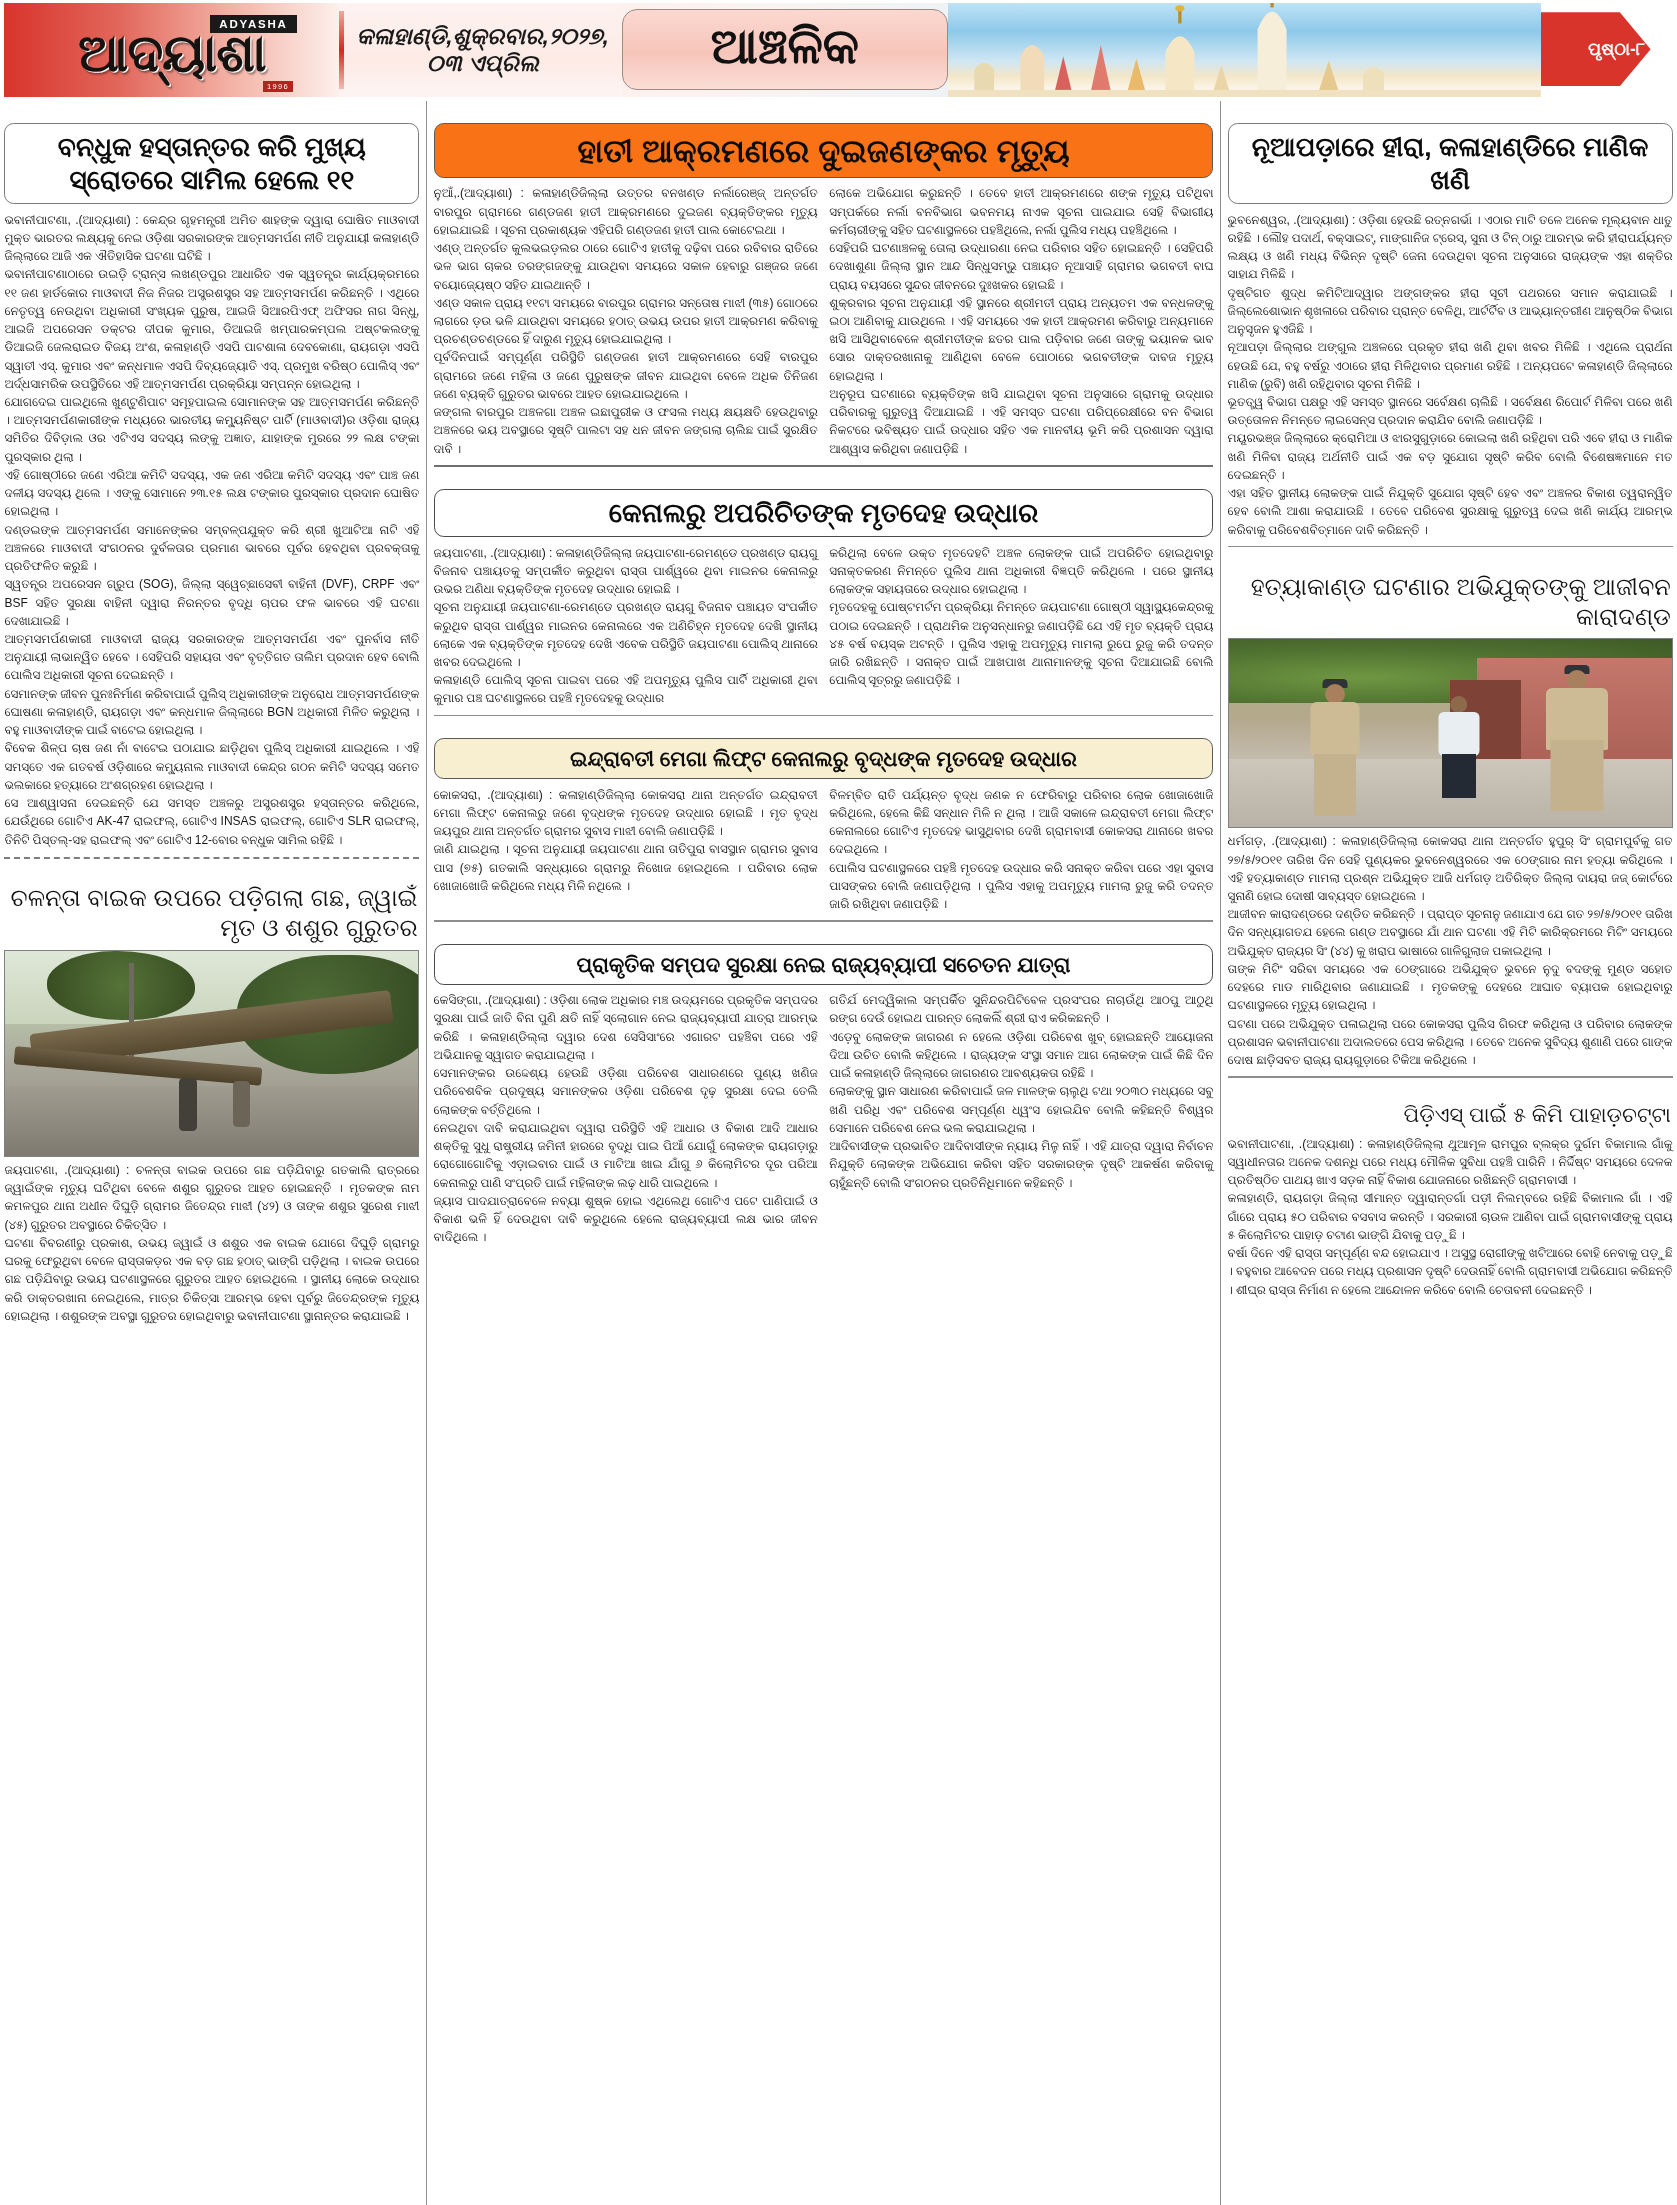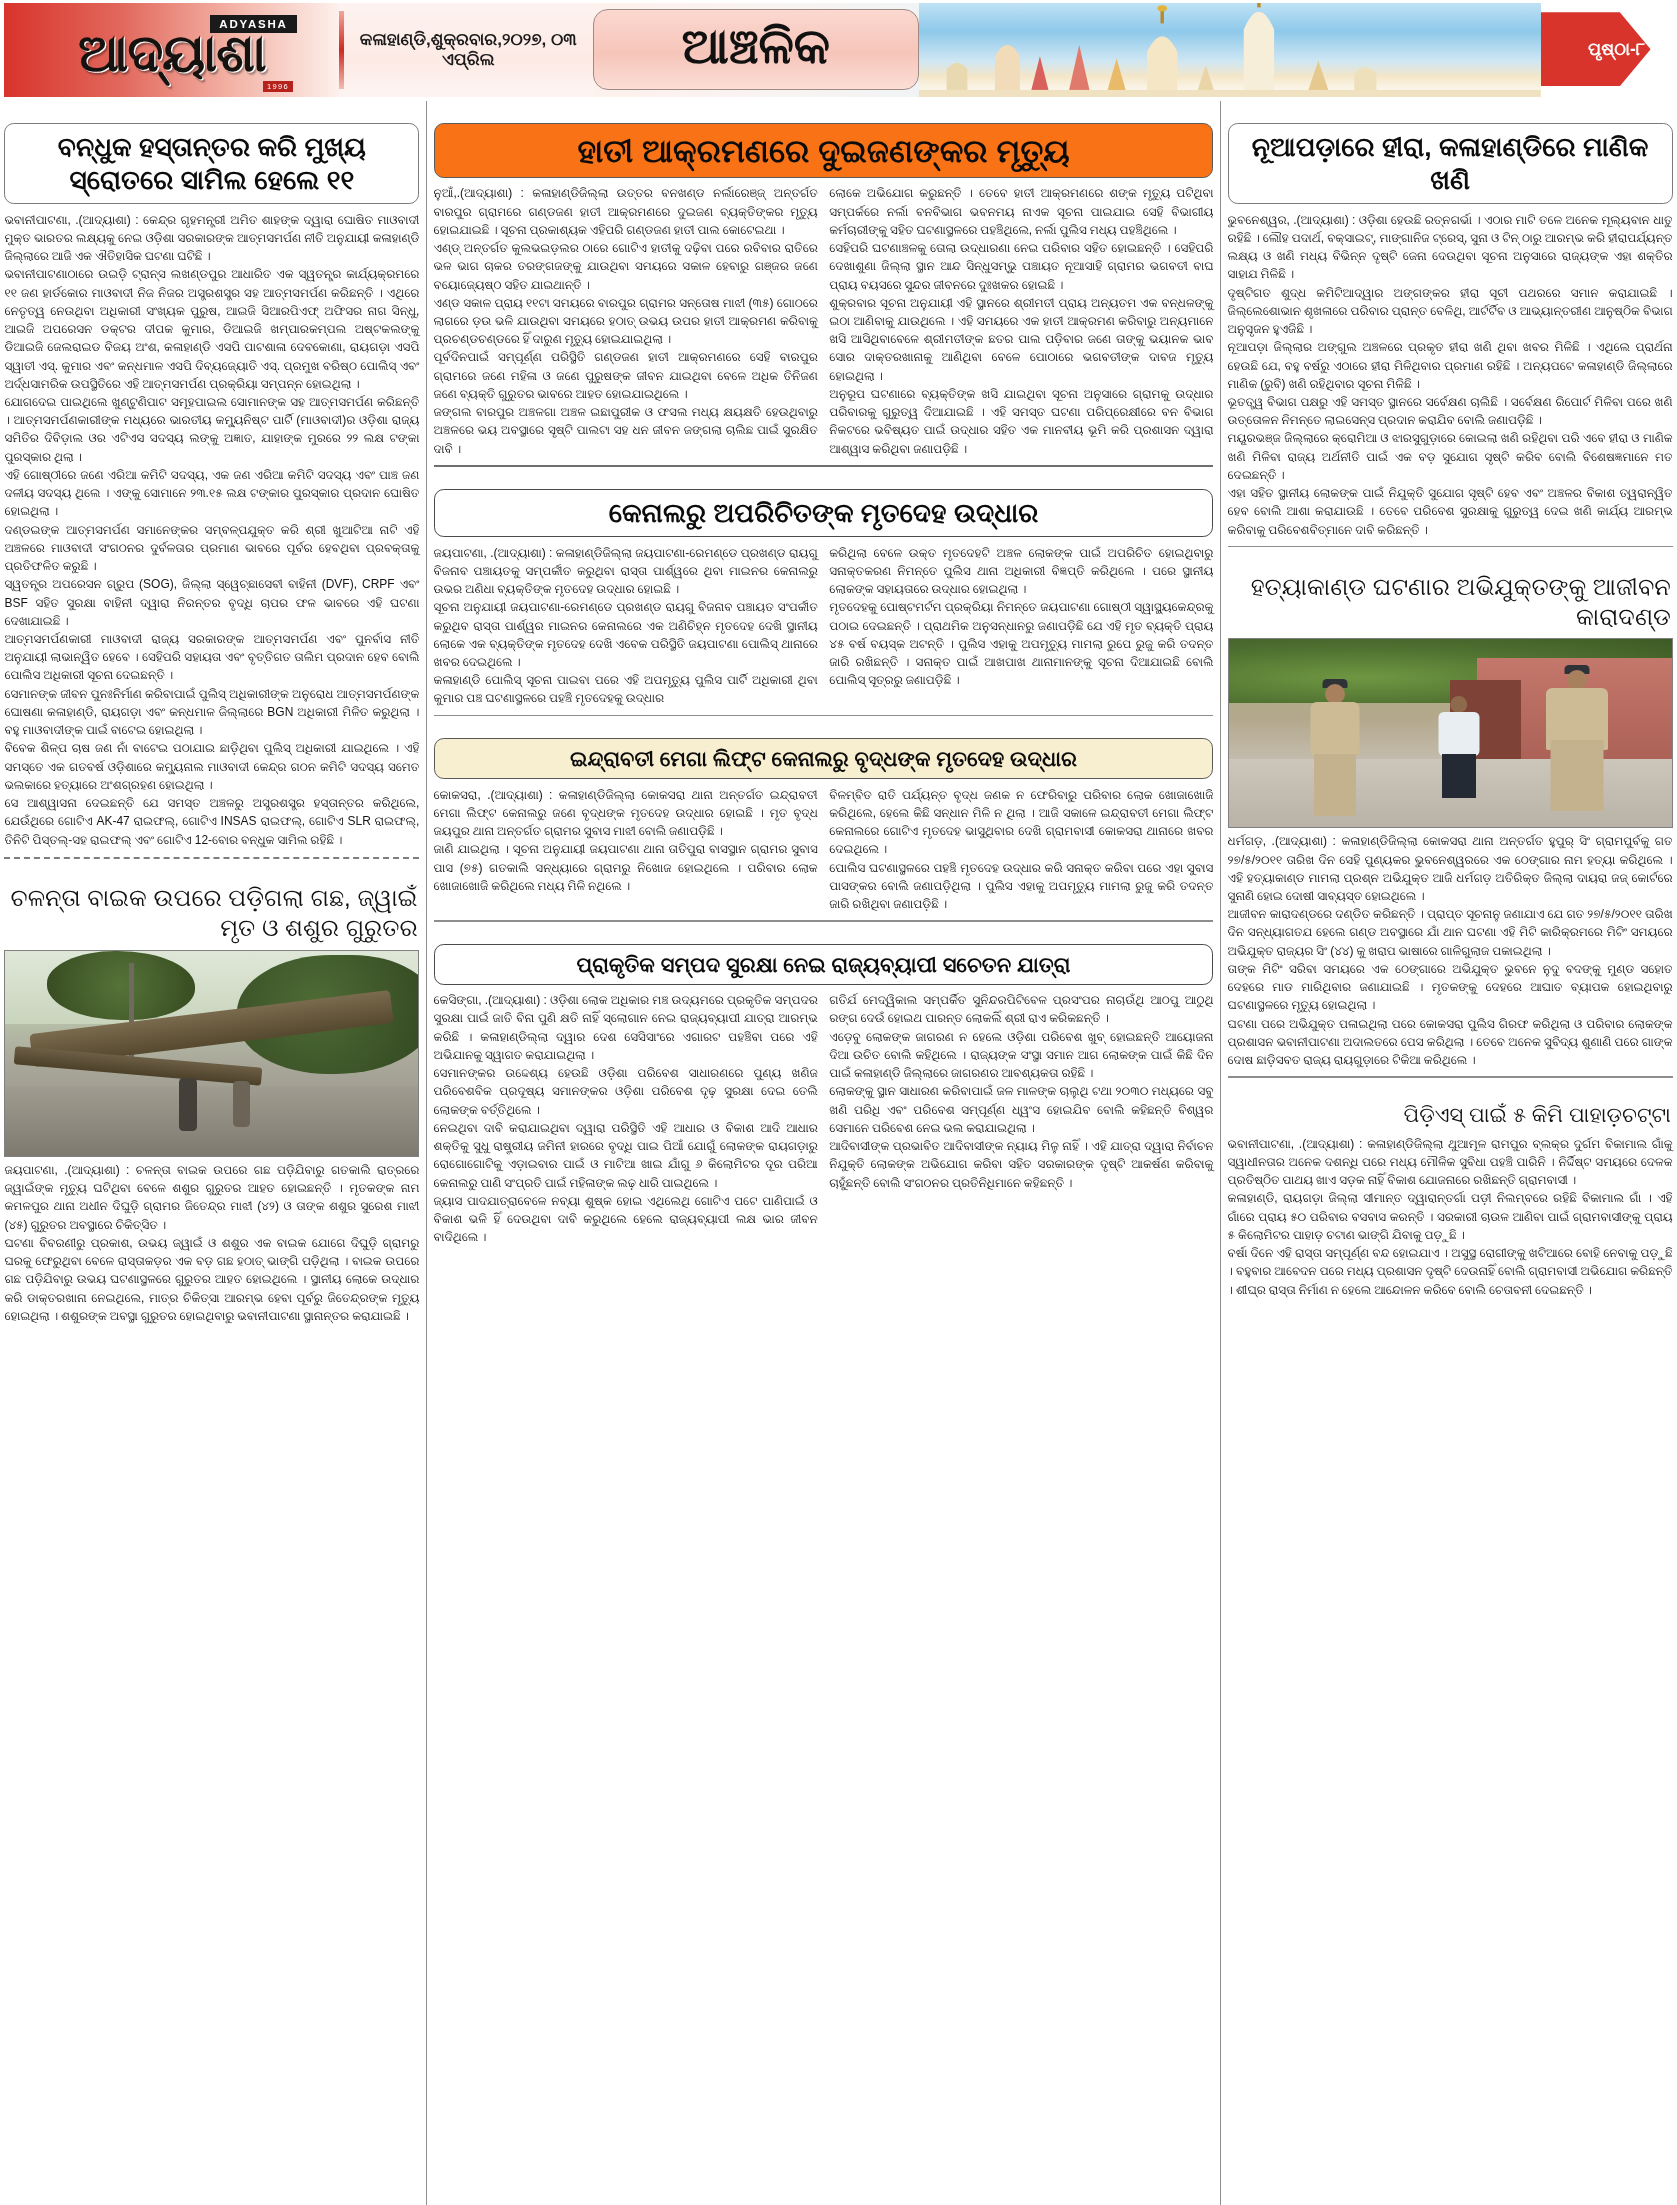--- a/index.html
+++ b/index.html
@@ -47,26 +47,27 @@
     padding:3.1px 9.7px 2.6px 9.7px;
     font-weight:bold;
   }
   .logo-year {
     position:absolute; bottom:4.4px; right:46px;
     background:#b5231c; color:#fff; font-size:7.5px;
     letter-spacing:1.3px; padding:0.9px 4.4px;
   }
   .red-rule { width:4.4px; background:linear-gradient(180deg,#f0a79c,#cf2a22,#f3bcb2); flex:none; margin:8px 0; }
   .dateline {
-    flex:none; width:249px;
+    flex:none; width:278px;
     display:flex; align-items:center; justify-content:center;
-    font-size:17px; font-weight:bold; color:#1a1a1a;
+    font-size:23px; font-weight:bold; color:#1a1a1a;
     text-align:center;
     padding:0 4.4px;
     background:linear-gradient(180deg,#fdf3f0,#fdeae5 60%,#fdf5f2);
+    font-style:italic;
   }
   .nameplate {
     flex:none; width:326px;
     margin:6.2px 0;
     border:1.8px solid #a08a84;
     border-radius:15px;
     background:linear-gradient(180deg,#fbd8d0,#f6c5ba 55%,#fbded6);
     display:flex; align-items:center; justify-content:center;
   }
   .nameplate span {

